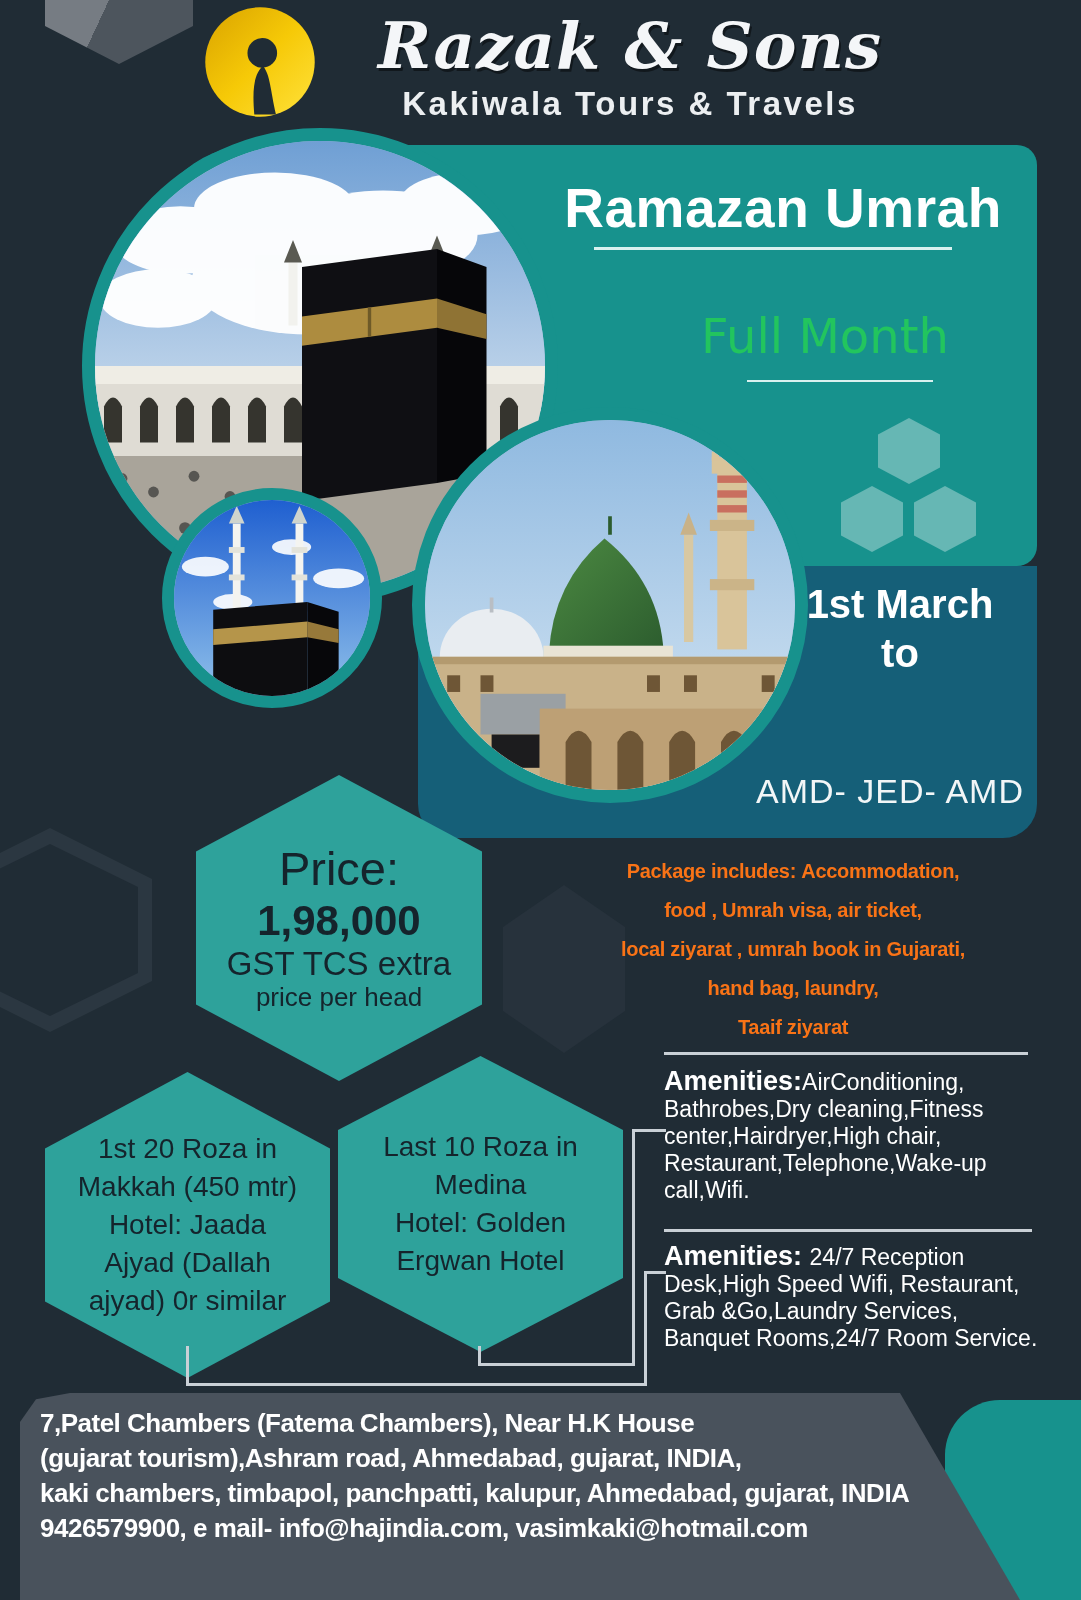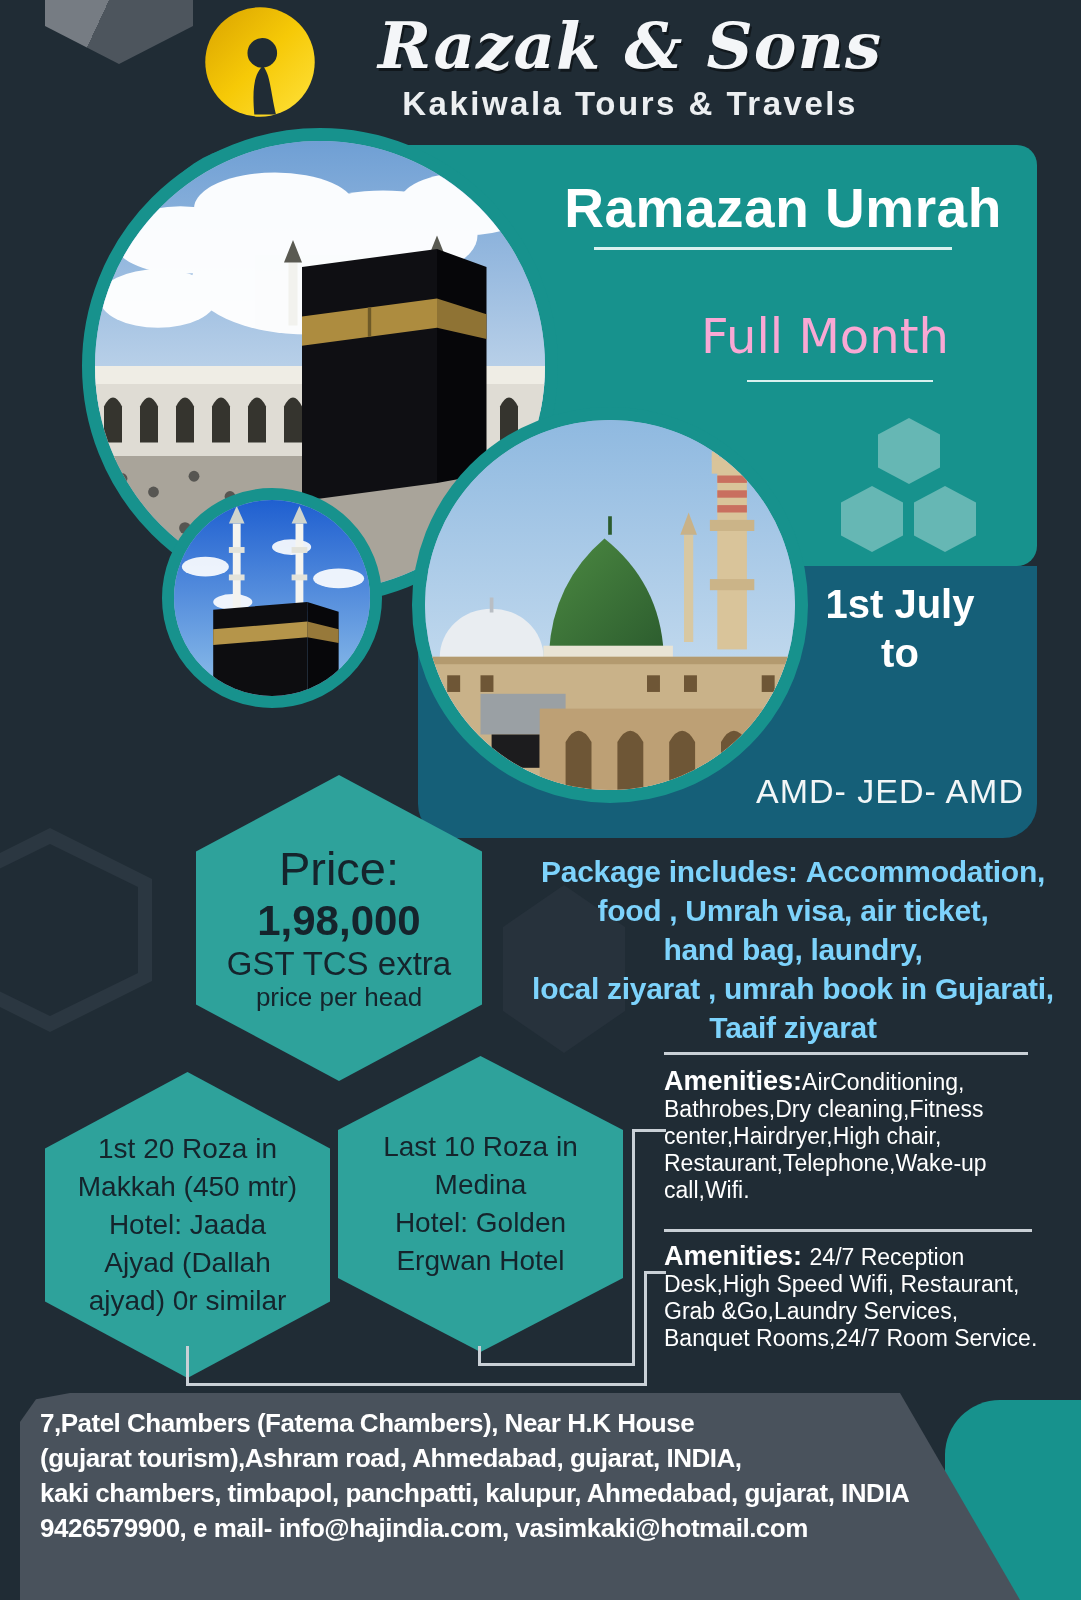--- a/index.html
+++ b/index.html
@@ -35,43 +35,43 @@
   .circle{border-radius:50%;overflow:hidden;border:13px solid #17928d;background:#9db8d2;}
   .circle svg{position:absolute;left:0;top:0;width:100%;height:100%;}
   .c-big{left:82px;top:128px;width:450px;height:450px;}
   .c-small{left:162px;top:488px;width:196px;height:196px;border-width:12px;}
   .c-nabawi{left:412px;top:407px;width:370px;height:370px;}
 
   
   .hero-title{left:548px;top:176px;width:470px;text-align:center;color:#fff;
               font-size:55px;font-weight:800;letter-spacing:.5px;}
   .rule{background:#d9f1ef;height:3px;}
-  .hero-sub{left:690px;top:308px;width:270px;text-align:center;color:#f9a8d4;
+  .hero-sub{left:690px;top:308px;width:270px;text-align:center;color:#22c55e;
             font-size:48px;font-weight:400;font-family:"DejaVu Sans",sans-serif;}
   .dates{left:775px;top:580px;width:250px;text-align:center;color:#fff;
          font-size:40px;font-weight:800;line-height:49px;}
   .route{left:740px;top:772px;width:300px;text-align:center;color:#f2f6f7;
          font-size:34px;font-weight:500;letter-spacing:1px;}
 
   
   .hex-card{background:#2ea29b;color:#15242c;display:flex;align-items:center;justify-content:center;
             text-align:center;}
   .hex-price{left:196px;top:775px;width:286px;height:306px;}
   .price-inner{line-height:1.06;}
   .price-label{font-size:47px;font-weight:500;}
   .price-amount{font-size:42px;font-weight:700;margin-top:5px;}
   .price-tax{font-size:33px;font-weight:400;margin-top:4px;}
   .price-per{font-size:26px;font-weight:400;margin-top:2px;}
   .hex-makkah{left:45px;top:1072px;width:285px;height:306px;}
   .hex-medina{left:338px;top:1056px;width:285px;height:296px;}
   .hotel-text{font-size:28px;font-weight:500;line-height:38px;white-space:pre-line;}
 
   
-  .package{left:528px;top:852px;width:530px;text-align:center;color:#7dd3fc;
-           font-size:30px;font-weight:700;line-height:39px;letter-spacing:-.3px;}
+  .package{left:528px;top:852px;width:530px;text-align:center;color:#f97316;
+           font-size:20px;font-weight:700;line-height:39px;letter-spacing:-.3px;}
   .package .pkg-head{font-weight:800;}
   .amen{width:378px;color:#fff;font-size:23px;line-height:27px;text-align:left;}
   .amen b{font-size:27px;font-weight:700;}
   .amen1{left:664px;top:1068px;}
   .amen2{left:664px;top:1243px;}
   .line{background:#c9d0d6;}
 
   
   .teal-wedge{left:945px;top:1400px;width:136px;height:200px;background:#17928d;
               border-top-left-radius:55px;}
@@ -258,39 +258,39 @@
     <polygon points="68,62 84,66 84,73 68,70" fill="#97793a"></polygon>
   </svg>
 </div>
 
 <div class="abs hero-title">Ramazan Umrah</div>
 <div class="abs rule" style="left:594px;top:247px;width:358px;"></div>
 <div class="abs hero-sub">Full Month</div>
 <div class="abs rule" style="left:747px;top:380px;width:186px;height:2px;"></div>
 
 <div class="abs dates">
-  <div>1st July</div>
+  <div>1st March</div>
   <div>to</div>
 </div>
 <div class="abs route">AMD- JED- AMD</div>
 
 <div class="abs hex hex-card hex-price">
   <div class="price-inner">
     <div class="price-label">Price:</div>
     <div class="price-amount">1,98,000</div>
     <div class="price-tax">GST TCS extra</div>
     <div class="price-per">price per head</div>
   </div>
 </div>
 
 <div class="abs package">
   <div><span class="pkg-head">Package includes: </span><span>Accommodation,</span></div>
   <div>food , Umrah visa, air ticket,</div>
+  <div>local ziyarat , umrah book in Gujarati,</div>
   <div>hand bag, laundry,</div>
-  <div>local ziyarat , umrah book in Gujarati,</div>
   <div>Taaif ziyarat</div>
 </div>
 
 <div class="abs hex hex-card hex-makkah">
   <div class="hotel-text">1st 20 Roza in
 Makkah (450 mtr)
 Hotel: Jaada
 Ajyad (Dallah
 ajyad) 0r similar</div>
 </div>

